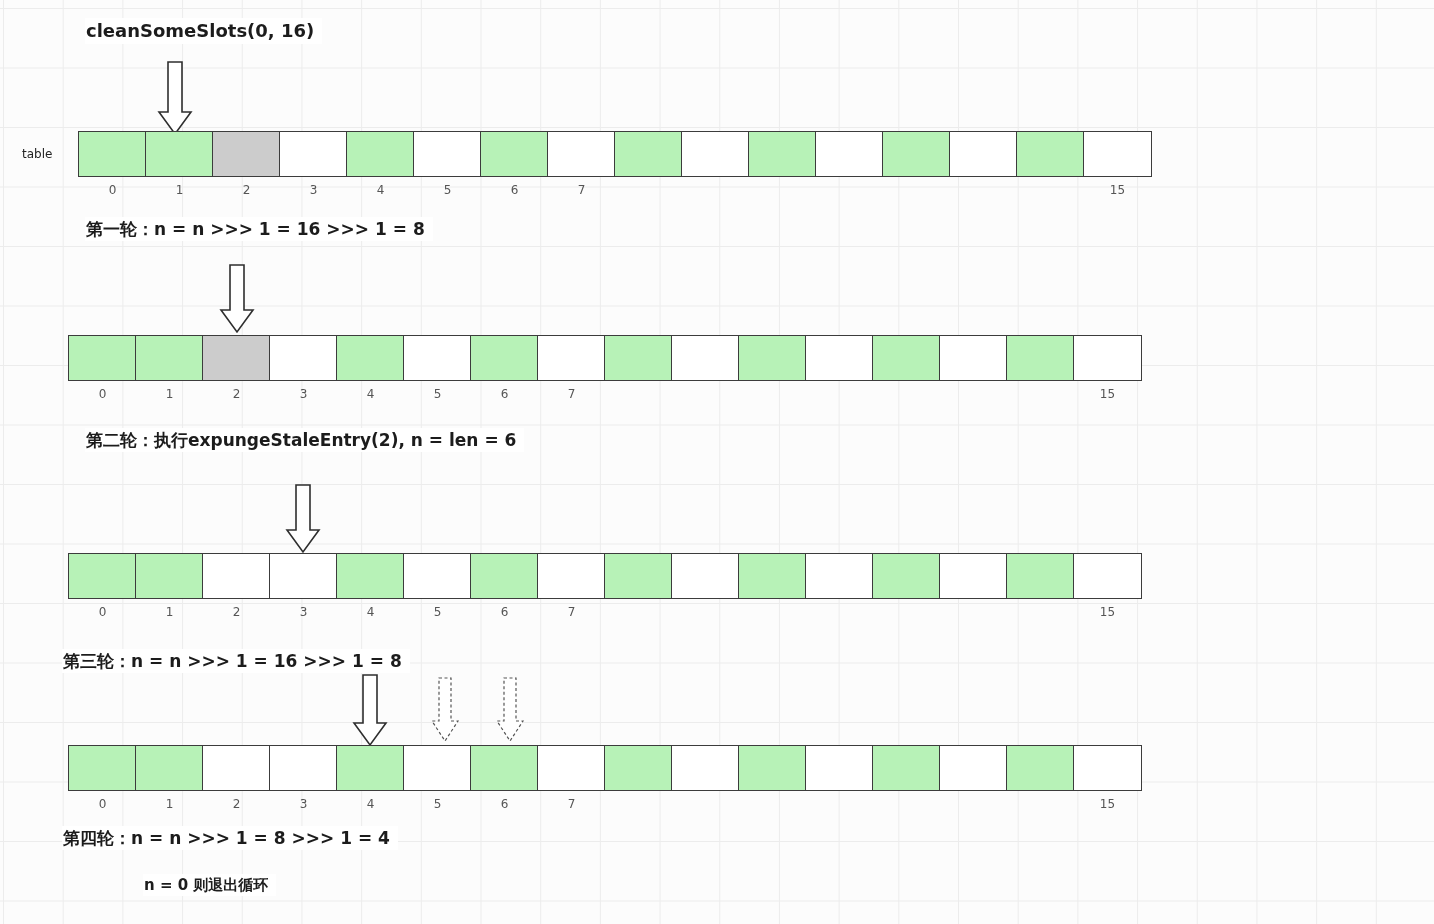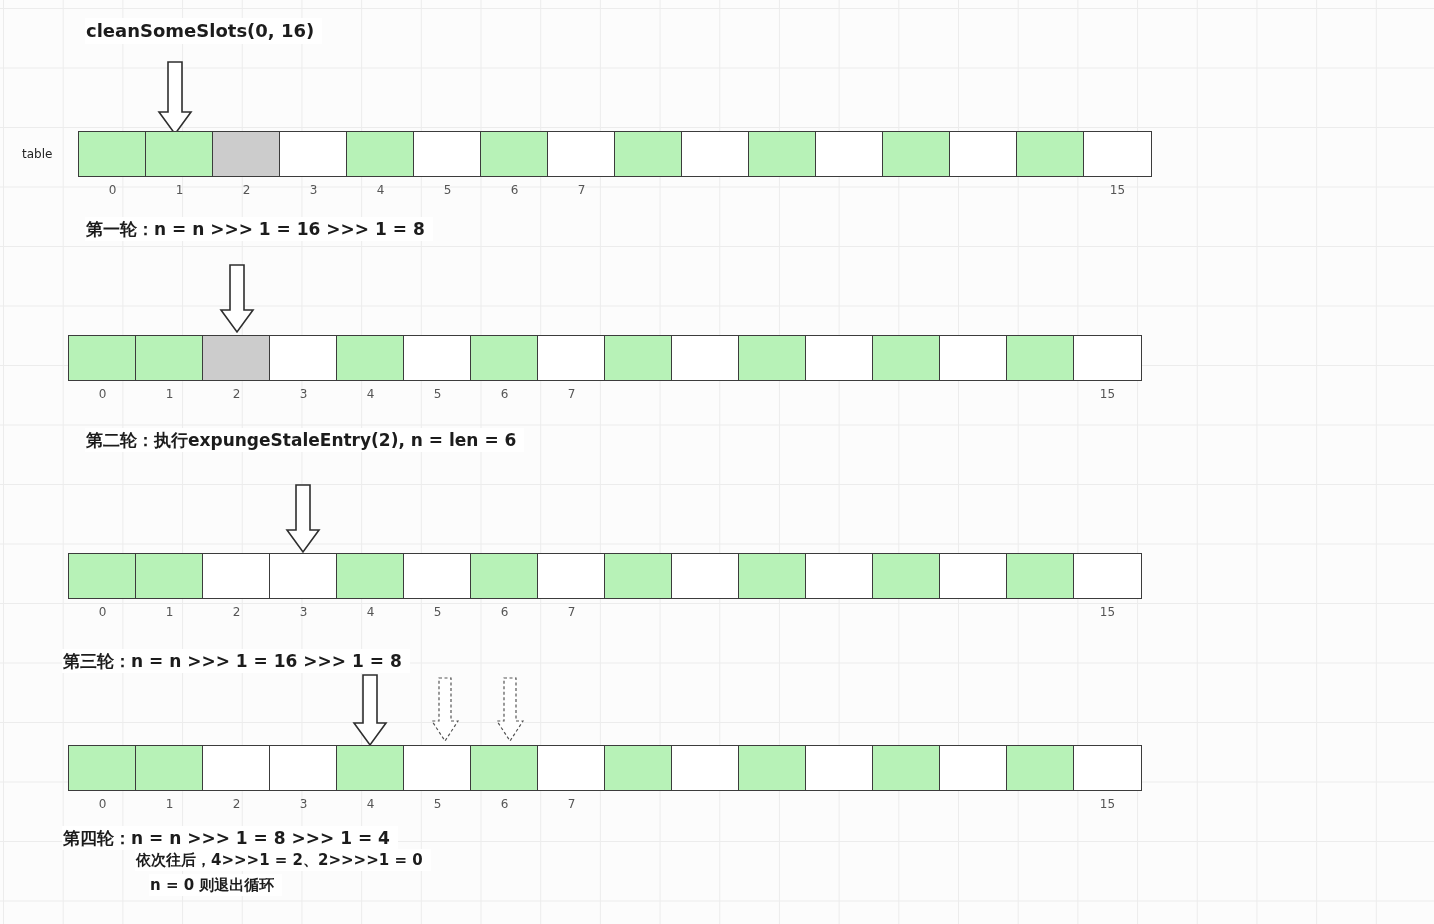--- a/index.html
+++ b/index.html
@@ -249,16 +249,15 @@
         <div class="idx"></div>
         <div class="idx"></div>
         <div class="idx"></div>
         <div class="idx"></div>
         <div class="idx"></div>
         <div class="idx">15</div>
       </div>
   </div>
 
   <div class="caption round" style="left:62px; top:826px;">第四轮：n = n &gt;&gt;&gt; 1 = 8 &gt;&gt;&gt; 1 = 4</div>
-  <div class="caption sub" style="left:135px; top:849px;">依次往后，4&gt;&gt;&gt;1 = 2、2&gt;&gt;&gt;&gt;1 = 0</div>
-  <div class="caption sub" style="left:149px; top:874px;">n = 0 则退出循环</div>
+  <div class="caption sub" style="left:143px; top:874px;">n = 0 则退出循环</div>
 
 </div>
 
 </body></html>

